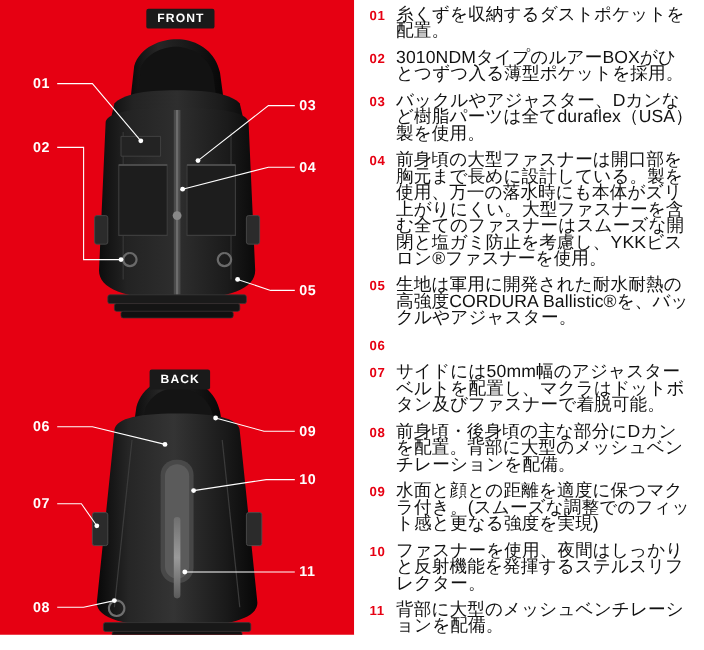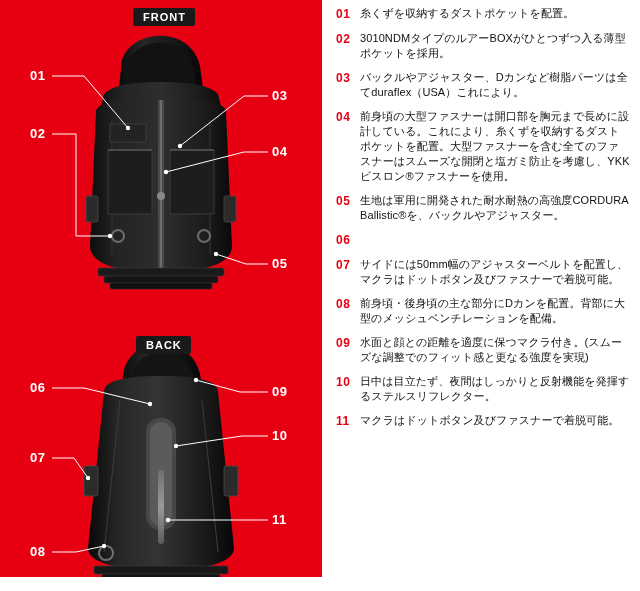--- a/index.html
+++ b/index.html
@@ -69,21 +69,21 @@
     color: #e60012;
     font-weight: bold;
     font-size: 12px;
     line-height: 15px;
     padding-top: 1px;
     letter-spacing: 0.5px;
   }
   .note-text {
     flex: 1 1 auto;
     color: #111111;
-    font-size: 11px;
+    font-size: 16px;
     line-height: 15px;
     letter-spacing: 0.1px;
     white-space: pre-wrap;
   }
 
   
   #art { position: absolute; left: 0; top: 0; width: 322px; height: 591px; }
 </style>
 </head>
 <body>
@@ -244,25 +244,25 @@
     <div class="note">
       <div class="note-num">01</div>
       <div class="note-text">糸くずを収納するダストポケットを配置。</div>
     </div>
     <div class="note">
       <div class="note-num">02</div>
       <div class="note-text">3010NDMタイプのルアーBOXがひとつずつ入る薄型ポケットを採用。</div>
     </div>
     <div class="note">
       <div class="note-num">03</div>
-      <div class="note-text">バックルやアジャスター、Dカンなど樹脂パーツは全てduraflex（USA）これにより。</div>
+      <div class="note-text">バックルやアジャスター、Dカンなど樹脂パーツは全てduraflex（USA）製を使用。</div>
     </div>
     <div class="note">
       <div class="note-num">04</div>
-      <div class="note-text">前身頃の大型ファスナーは開口部を胸元まで長めに設計している。これにより、糸くずを収納するダストポケットを配置。大型ファスナーを含む全てのファスナーはスムーズな開閉と塩ガミ防止を考慮し、YKKビスロン®ファスナーを使用。</div>
+      <div class="note-text">前身頃の大型ファスナーは開口部を胸元まで長めに設計している。製を使用、万一の落水時にも本体がズリ上がりにくい。大型ファスナーを含む全てのファスナーはスムーズな開閉と塩ガミ防止を考慮し、YKKビスロン®ファスナーを使用。</div>
     </div>
     <div class="note">
       <div class="note-num">05</div>
       <div class="note-text">生地は軍用に開発された耐水耐熱の高強度CORDURA Ballistic®を、バックルやアジャスター。</div>
     </div>
     <div class="note">
       <div class="note-num">06</div>
     </div>
     <div class="note">
       <div class="note-num">07</div>
@@ -271,21 +271,21 @@
     <div class="note">
       <div class="note-num">08</div>
       <div class="note-text">前身頃・後身頃の主な部分にDカンを配置。背部に大型のメッシュベンチレーションを配備。</div>
     </div>
     <div class="note">
       <div class="note-num">09</div>
       <div class="note-text">水面と顔との距離を適度に保つマクラ付き。(スムーズな調整でのフィット感と更なる強度を実現)</div>
     </div>
     <div class="note">
       <div class="note-num">10</div>
-      <div class="note-text">日中は目立たず、夜間はしっかりと反射機能を発揮するステルスリフレクター。</div>
+      <div class="note-text">ファスナーを使用、夜間はしっかりと反射機能を発揮するステルスリフレクター。</div>
     </div>
     <div class="note">
       <div class="note-num">11</div>
-      <div class="note-text">マクラはドットボタン及びファスナーで着脱可能。</div>
+      <div class="note-text">背部に大型のメッシュベンチレーションを配備。</div>
     </div>
 
   </div>
 </div>
 
 </body></html>

